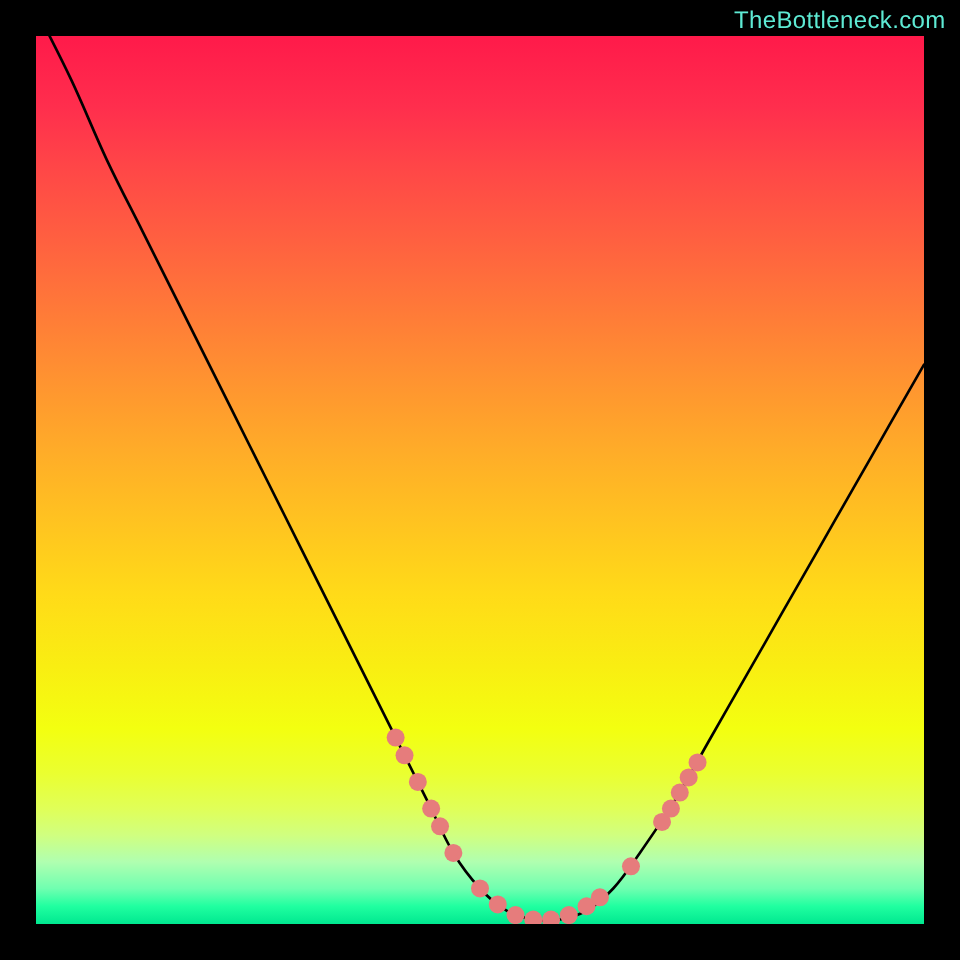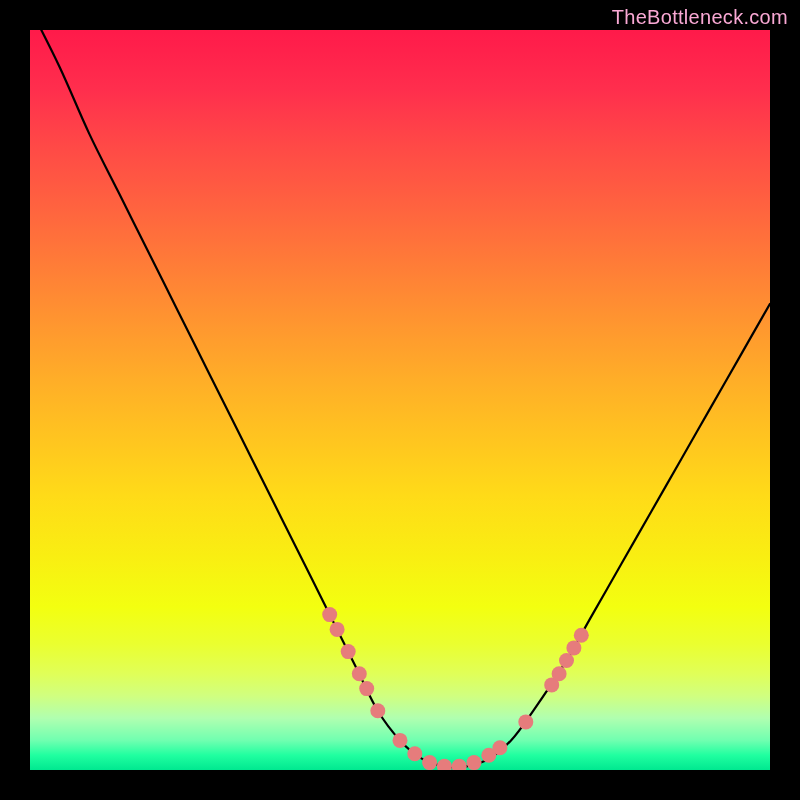--- a/index.html
+++ b/index.html
@@ -49,21 +49,21 @@
     position: absolute;
     left: 0;
     top: 0;
     width: 740px;
     height: 740px;
   }
   .watermark {
     position: absolute;
     top: 6px;
     right: 12px;
-    color: #f9a8d4;
+    color: #5eead4;
     font-size: 20px;
     font-weight: 400;
     letter-spacing: 0.3px;
     user-select: none;
   }
 </style>
 </head>
 <body>
 
 <div class="stage">

